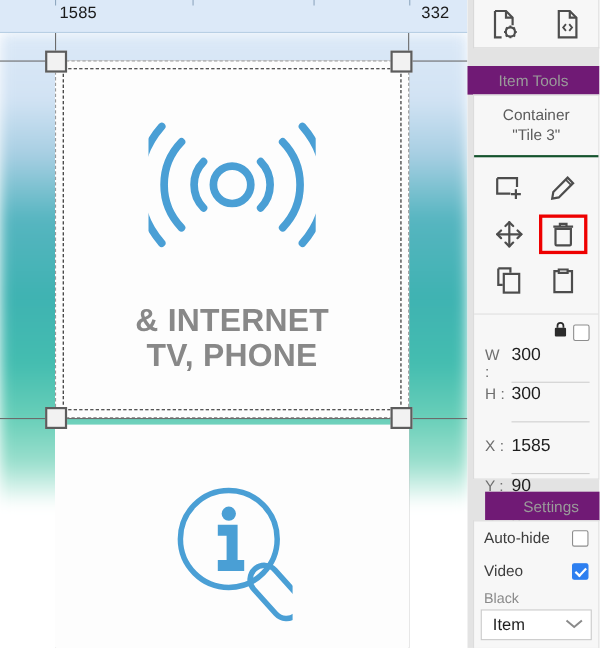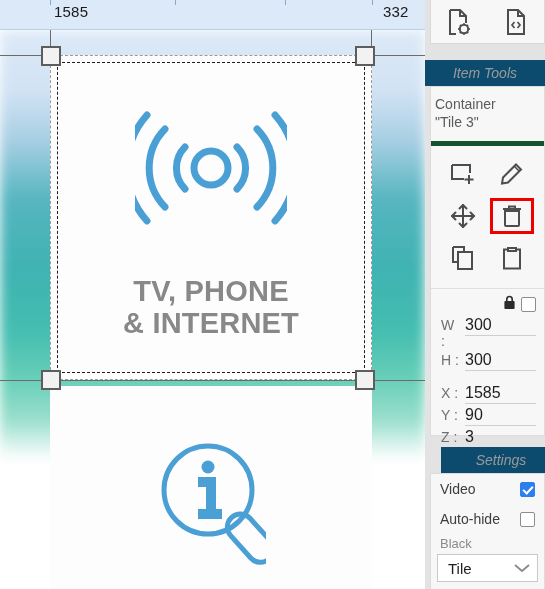--- a/index.html
+++ b/index.html
@@ -106,37 +106,36 @@
     border: 1px solid #d9d9d9; border-top: none;
   }
   .icon-btn {
     display: flex; align-items: center; justify-content: center;
     width: 34px; height: 34px; cursor: pointer;
   }
   .section-head {
     position: absolute; left: 0; width: 120px; height: 26px;
     display: flex; align-items: center; justify-content: center;
     color: #9a9a9a; font-size: 14px;
-    background: #0c4a6e;
-    font-style: italic;
+    background: #701a75;
   }
   #item-tools-head { top: 60px; }
   #settings-head   { top: 447px; margin-left: 16px; }
 
   .panel-body {
     position: absolute; left: 5px; width: 115px;
     background: #f7f7f7; border: 1px solid #dcdcdc;
   }
   #item-tools-body { top: 86px; height: 350px; }
   #settings-body   { top: 473px; height: 116px; border-bottom: none; }
 
   .container-label {
-    color: #5b5b5b; font-size: 14px;
+    text-align: center; color: #5b5b5b; font-size: 14px;
     line-height: 1.25; padding: 9px 4px 10px;
-    border-bottom: 5px solid #14532d;
+    border-bottom: 2px solid #14532d;
   }
   .tool-grid {
     display: grid; grid-template-columns: 1fr 1fr;
     row-gap: 6px; padding: 10px 8px 12px;
     justify-items: center; align-items: center;
     border-bottom: 1px solid #e0e0e0;
   }
   .tool-cell {
     width: 44px; height: 36px;
     display: flex; align-items: center; justify-content: center;
@@ -148,21 +147,21 @@
     display: flex; align-items: center; justify-content: flex-end;
     gap: 5px; padding: 6px 8px 2px;
   }
   .fieldrow {
     display: flex; align-items: baseline; gap: 6px;
     padding: 0 8px 2px 10px;
   }
   .fieldrow .flabel { color: #6f6f6f; font-size: 14px; width: 18px; }
   .fieldrow .fvalue {
     flex: 1; font-size: 16px; color: #1e1e1e;
-    border-bottom: 1px solid #cfcfcf; padding-bottom: 1px;
+    border-bottom: 1px solid #cfcfcf; padding-bottom: 15px;
   }
   .field-gap { height: 11px; }
 
   .cbox {
     width: 15px; height: 15px; border: 1px solid #8d8d8d;
     background: #ffffff; border-radius: 2px; display: inline-block;
     cursor: pointer;
   }
   .cbox.checked {
     background: #2d7ff0; border-color: #2d7ff0;
@@ -207,22 +206,22 @@
             <circle cx="76" cy="65" r="17" fill="none"></circle>
             <path d="M50 44 A 30 30 0 0 0 50 86"></path>
             <path d="M102 44 A 30 30 0 0 1 102 86"></path>
             <path d="M30 26 A 56 56 0 0 0 30 104"></path>
             <path d="M122 26 A 56 56 0 0 1 122 104"></path>
             <path d="M12 12 A 80 80 0 0 0 12 118"></path>
             <path d="M140 12 A 80 80 0 0 1 140 118"></path>
           </svg>
         </div>
         <div class="tile-title">
+          <div>&amp; INTERNET</div>
           <div>TV, PHONE</div>
-          <div>&amp; INTERNET</div>
         </div>
       </div>
     </div>
 
     <div class="tile" id="tile-below">
       <div class="tile-content">
         <div class="info-wrap">
           <svg width="110" height="140" viewBox="0 0 110 140" fill="none" stroke="#4a9fd5" stroke-width="5" stroke-linecap="round">
             <circle cx="52" cy="56" r="44"></circle>
             <rect x="66" y="92" width="26" height="56" rx="13" transform="rotate(-42 66 92)"></rect>
@@ -354,30 +353,30 @@
       <div class="fieldrow">
         <span class="flabel">Z :</span>
         <span class="fvalue">3</span>
       </div>
     </div>
 
     <div class="section-head" id="settings-head">Settings</div>
 
     <div class="panel-body" id="settings-body">
       <div class="setrow">
+        <span>Auto-hide</span>
+        <span class="cbox"></span>
+      </div>
+      <div class="setrow">
         <span>Video</span>
         <span class="cbox checked"></span>
       </div>
-      <div class="setrow">
-        <span>Auto-hide</span>
-        <span class="cbox"></span>
-      </div>
       <div class="border-label">Black</div>
       <div class="select-box">
-        <span>Tile</span>
+        <span>Item</span>
         <span>
           <svg width="18" height="12" viewBox="0 0 18 12" fill="none" stroke="#8a8a8a" stroke-width="1.8">
             <path d="M2 3 L9 9 L16 3"></path>
           </svg>
         </span>
       </div>
     </div>
   </div>
 </div>
 

